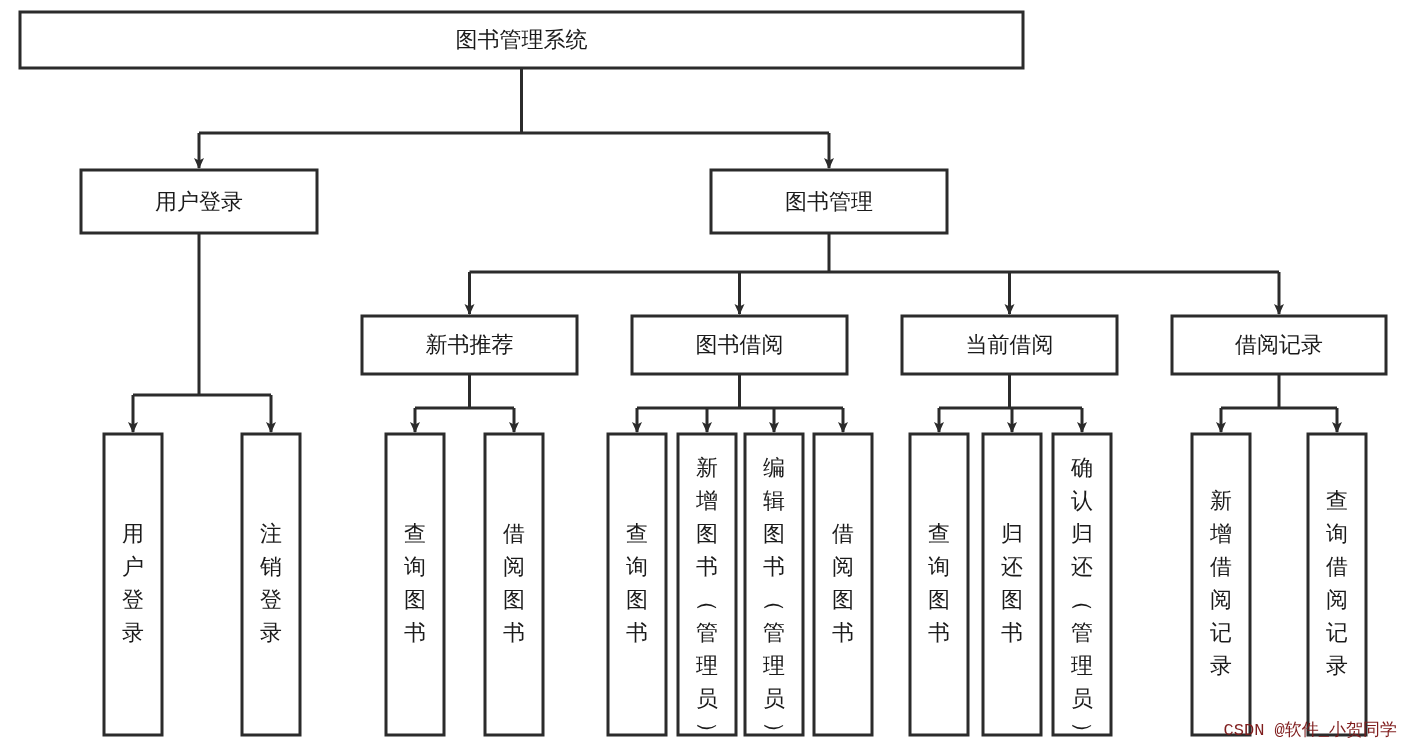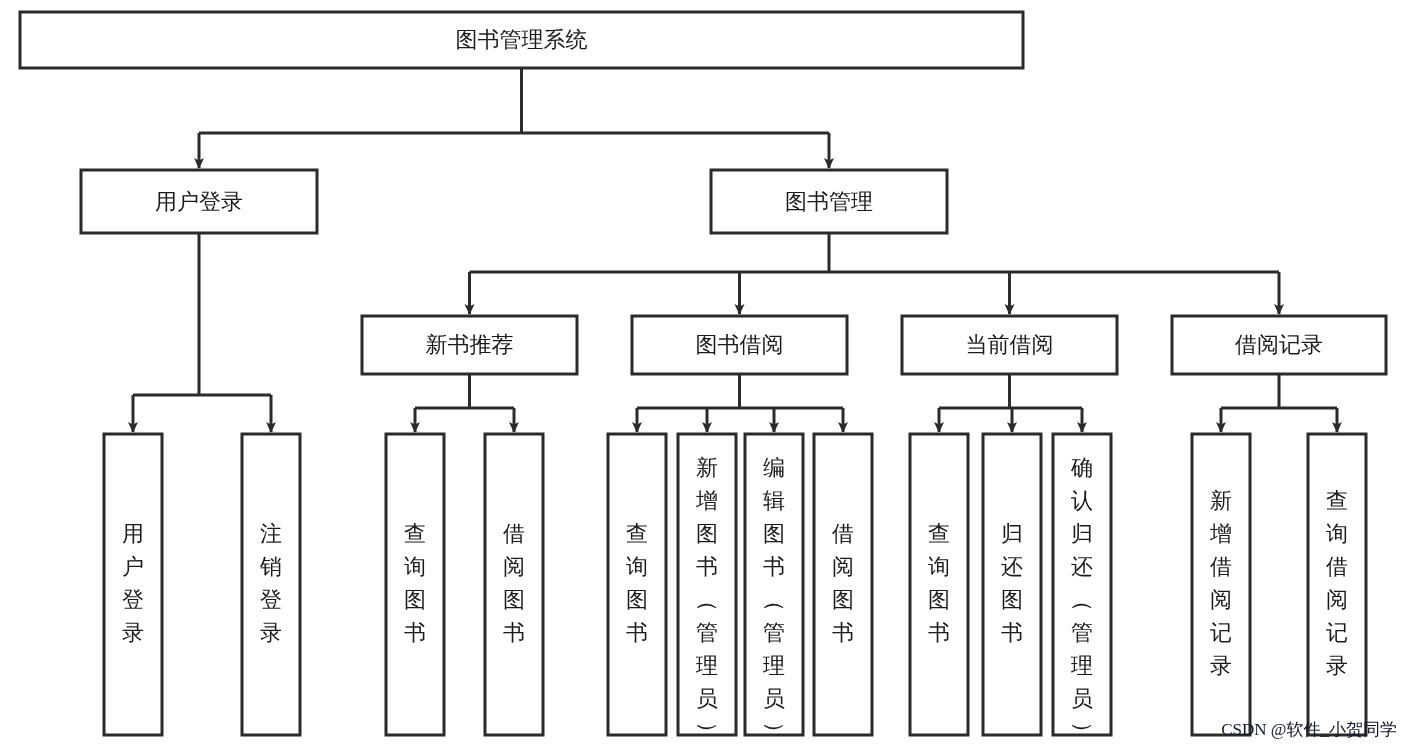--- a/index.html
+++ b/index.html
@@ -38,23 +38,23 @@
     stroke-width: 3;
     fill: none;
   }
   .arrow-head {
     fill: #2b2b2b;
   }
   .watermark {
     position: absolute;
     right: 8px;
     bottom: 6px;
-    font-family: Liberation Serif, serif;
+    font-family: Liberation Mono, monospace;
     font-size: 17px;
-    color: #0f172a;
+    color: #7f1d1d;
     white-space: nowrap;
     pointer-events: none;
   }
 </style>
 </head>
 <body>
 
 <svg id="diagram" viewBox="0 0 1405 747">
   <defs>
     <marker id="arrow" markerWidth="12" markerHeight="12" refX="10" refY="5" orient="auto" markerUnits="userSpaceOnUse">

